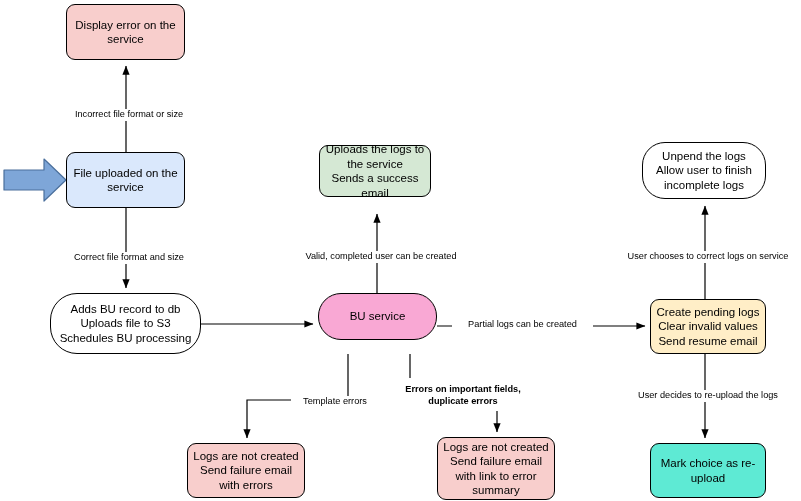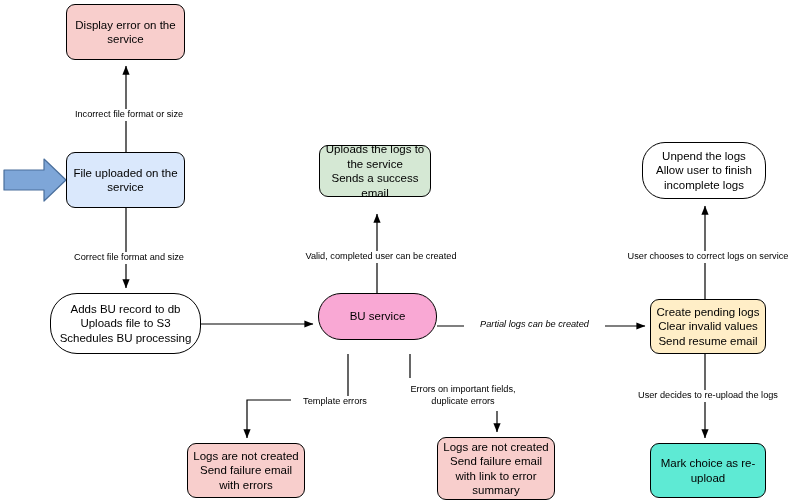--- a/index.html
+++ b/index.html
@@ -160,24 +160,24 @@
     <span>Mark choice as re-
 upload</span>
   </div>
 
   <div class="edge-label" style="left:56px; top:252px; width:142px;">Correct file format and size</div>
 
   <div class="edge-label" style="left:56px; top:109px; width:142px;">Incorrect file format or size</div>
 
   <div class="edge-label" style="left:285px; top:251px; width:188px;">Valid, completed user can be created</div>
 
-  <div class="edge-label" style="left:464px; top:319px; width:137px;font-style:italic;">Partial logs can be created</div>
+  <div class="edge-label" style="left:452px; top:319px; width:137px;">Partial logs can be created</div>
 
   <div class="edge-label" style="left:291px; top:396px; width:84px;">Template errors</div>
 
-  <div class="edge-label" style="left:392px; top:384px; width:138px;">Errors on important fields,
+  <div class="edge-label" style="left:392px; top:384px; width:138px;font-weight:bold;">Errors on important fields,
 duplicate errors</div>
 
   <div class="edge-label" style="left:608px; top:251px; width:196px;">User chooses to correct logs on service</div>
 
   <div class="edge-label" style="left:620px; top:390px; width:172px;">User decides to re-upload the logs</div>
 
 </div>
 
 </body></html>

